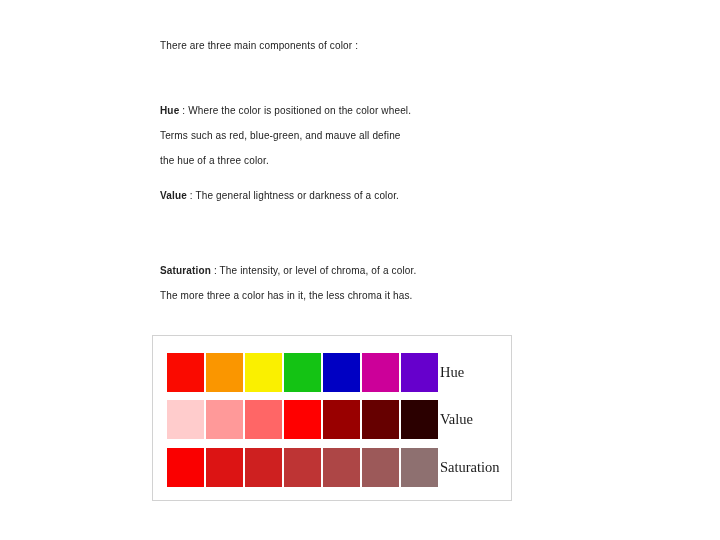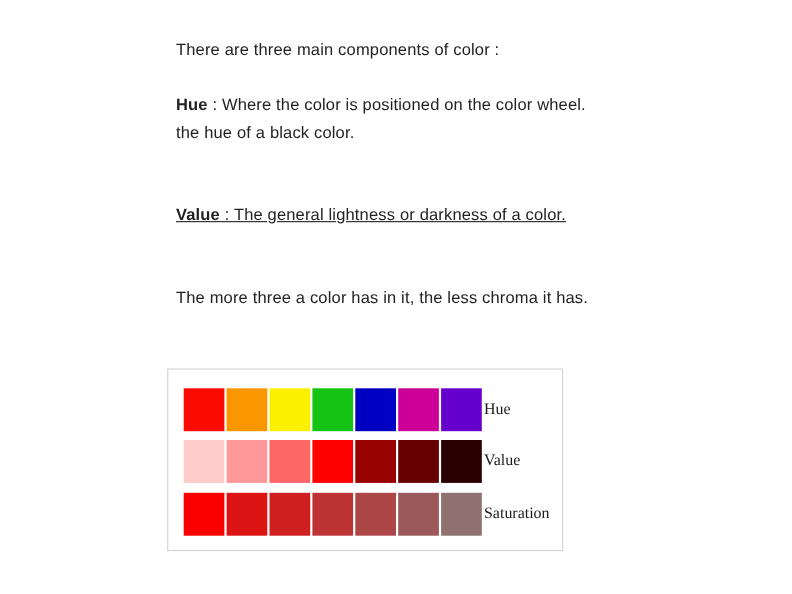--- a/index.html
+++ b/index.html
@@ -21,29 +21,29 @@
     left: 0; top: 0;
     width: 720px;
     height: 540px;
   }
 
   .text-block {
     position: absolute;
     left: 160px;
     width: 420px;
     color: #222222;
-    font-size: 15px;
+    font-size: 10px;
     line-height: 25px;
     letter-spacing: 0.15px;
     white-space: nowrap;
   }
 
   .intro   { top: 33px; }
-  .hue-p   { top: 83px; }
-  .value-p { top: 183px; text-decoration: underline; }
+  .hue-p   { top: 98px; }
+  .value-p { top: 183px; }
   .sat-p   { top: 258px; }
 
   .text-line { display: block; }
   .term { font-weight: bold; }
 
   
   .chart-panel {
     position: absolute;
     left: 152px;
     top: 335px;
@@ -86,28 +86,30 @@
 <body>
 
 <div class="slide">
 
   <div class="text-block intro">
     <span class="text-line">There are three main components of color :</span>
   </div>
 
   <div class="text-block hue-p">
     <span class="text-line"><span class="term">Hue</span><span> : </span><span>Where the color is positioned on the color wheel.</span></span>
-    <span class="text-line">the hue of a black color.</span>
+    <span class="text-line">Terms such as red, blue-green, and mauve all define</span>
+    <span class="text-line">the hue of a three color.</span>
   </div>
 
   <div class="text-block value-p">
     <span class="text-line"><span class="term">Value</span><span> : </span><span>The general lightness or darkness of a color.</span></span>
   </div>
 
   <div class="text-block sat-p">
+    <span class="text-line"><span class="term">Saturation</span><span> : </span><span>The intensity, or level of chroma, of a color.</span></span>
     <span class="text-line">The more three a color has in it, the less chroma it has.</span>
   </div>
 
   <div class="chart-panel">
 
     <div class="swatch-row row-hue">
         <div class="swatch" style="background: rgb(250, 10, 0);"></div>
         <div class="swatch" style="background: rgb(250, 150, 0);"></div>
         <div class="swatch" style="background: rgb(250, 240, 0);"></div>
         <div class="swatch" style="background: rgb(20, 195, 20);"></div>

